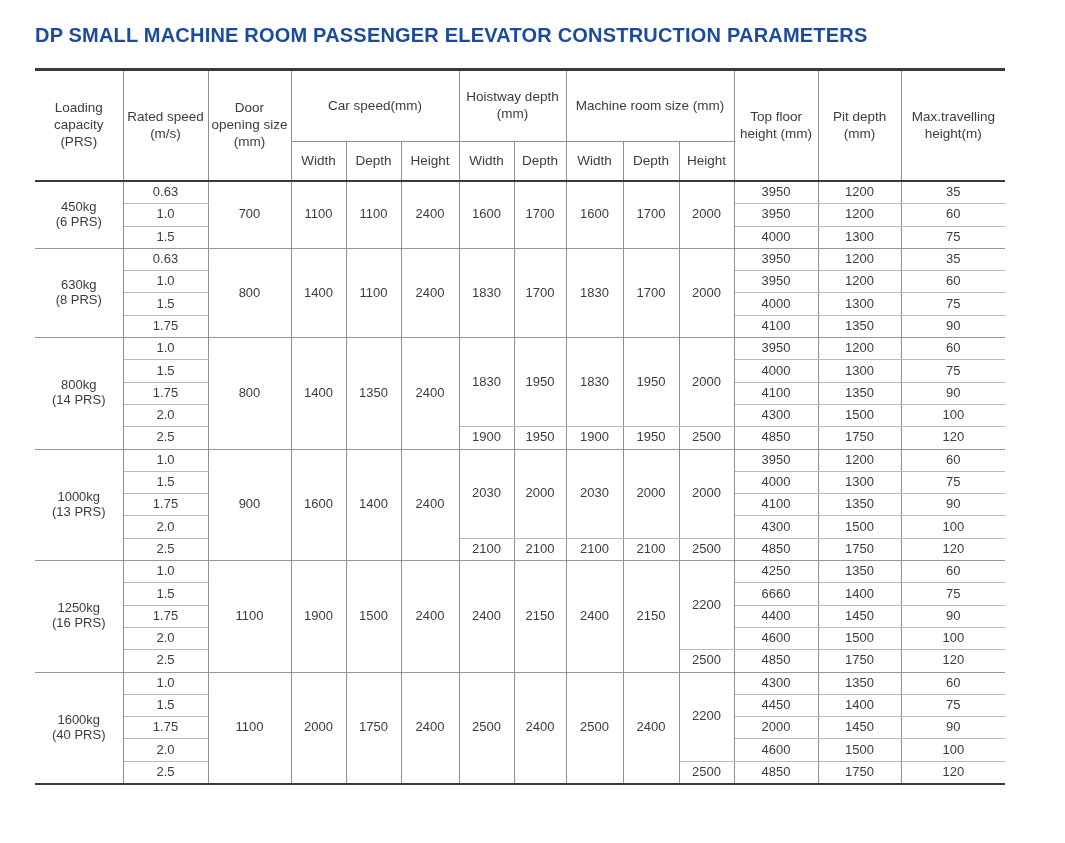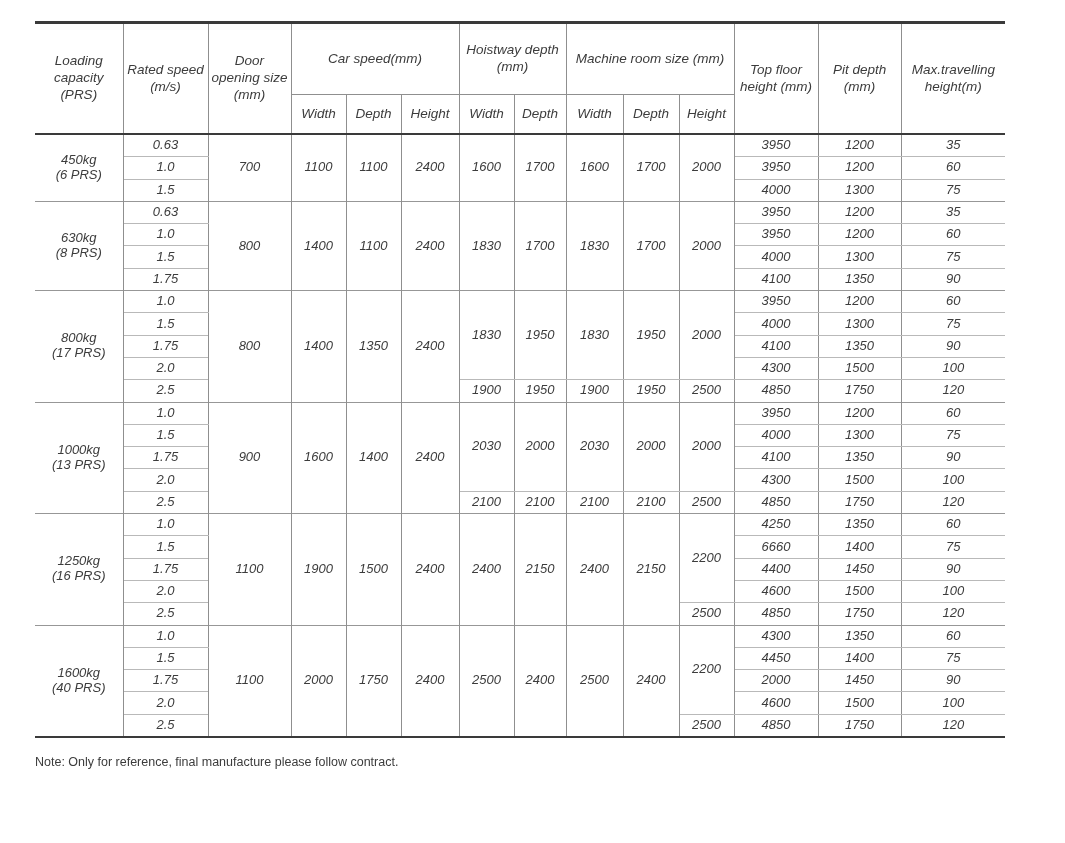--- a/index.html
+++ b/index.html
@@ -14,21 +14,20 @@
     letter-spacing: 0.2px;
   }
 
   table.params {
     border-collapse: collapse;
     table-layout: fixed;
     width: 970px;
     margin: 21px 0 0 35px;
     border-top: 3px solid #3a3a3a;
     border-bottom: 2px solid #3a3a3a;
-    font-style: italic;
   }
   thead { border-bottom: 2px solid #3a3a3a; }
 
   th, td {
     font-weight: normal;
     text-align: center;
     vertical-align: middle;
     color: #3c3c3c;
     border-left: 1px solid #8f8f8f;
     border-right: 1px solid #8f8f8f;
@@ -52,20 +51,21 @@
     margin: 17px 0 0 35px;
     font-size: 12.5px;
     color: #3c3c3c;
   }
 </style>
 </head>
 <body>
 
 <div class="page">
 
+  <h1 class="title" style="color: rgb(28, 74, 157);">DP SMALL MACHINE ROOM PASSENGER ELEVATOR CONSTRUCTION PARAMETERS</h1>
 
   <table class="params">
     <colgroup>
       <col style="width:88px">
         <col style="width:85px">
         <col style="width:83px">
       <col style="width:55px">
         <col style="width:55px">
         <col style="width:58px">
       <col style="width:55px">
@@ -165,21 +165,21 @@
         </tr>
         <tr>
           <td>1.75</td>
           <td>4100</td>
           <td>1350</td>
           <td>90</td>
         </tr>
         <tr class="gs">
           <td rowspan="5">
             <div>800kg</div>
-            <div>(17 PRS)</div>
+            <div>(14 PRS)</div>
           </td>
           <td class="rl">1.0</td>
           <td rowspan="5">800</td>
           <td rowspan="5">1400</td>
           <td rowspan="5">1350</td>
           <td rowspan="5">2400</td>
           <td rowspan="4" class="rl">1830</td>
           <td rowspan="4" class="rl">1950</td>
           <td rowspan="4" class="rl">1830</td>
           <td rowspan="4" class="rl">1950</td>
@@ -349,15 +349,14 @@
         <tr>
           <td>2.5</td>
           <td>2500</td>
           <td>4850</td>
           <td>1750</td>
           <td>120</td>
         </tr>
       </tbody>
   </table>
 
-  <div class="note">Note: Only for reference, final manufacture please follow contract.</div>
 
 </div>
 
 </body></html>

